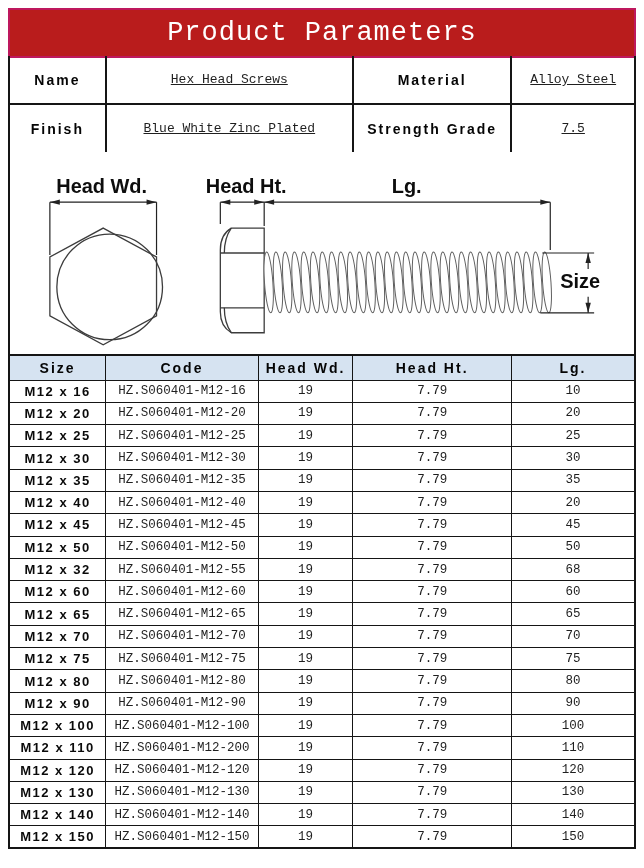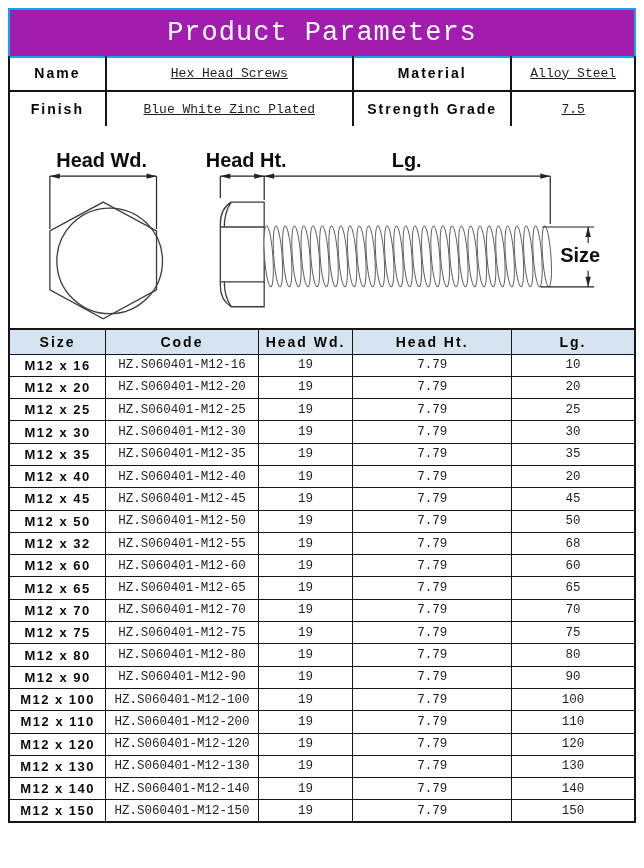--- a/index.html
+++ b/index.html
@@ -1,25 +1,25 @@
 <!DOCTYPE html>
 <html><head>
 <meta charset="utf-8">
 <style>
   html,body{margin:0;padding:0;background:#ffffff;width:644px;height:868px;overflow:hidden;}
   *{box-sizing:border-box;}
   .sheet{position:absolute;left:8px;top:8px;width:628px;font-family:"Liberation Sans",sans-serif;}
 
   
-  .title-bar{height:50px;background:#a21caf;border:2px solid #0ea5e9;display:flex;align-items:center;justify-content:center;}
+  .title-bar{height:50px;background:#b91c1c;border:2px solid #be185d;display:flex;align-items:center;justify-content:center;}
   .title-bar span{font-family:"Liberation Mono",monospace;font-size:27px;color:#ffffff;letter-spacing:1px;white-space:nowrap;}
 
   
   table.info{width:100%;border-collapse:collapse;border:hidden;table-layout:fixed;margin-top:-2px;border-left:2px solid #151515;border-right:2px solid #151515;}
-  table.info td{border:2px solid #151515;height:35px;text-align:center;vertical-align:middle;padding:0;}
+  table.info td{border:2px solid #151515;height:48px;text-align:center;vertical-align:middle;padding:0;}
   .lbl{font-weight:bold;font-size:14px;color:#050505;letter-spacing:2px;white-space:nowrap;}
   .val{font-family:"Liberation Mono",monospace;font-size:13px;color:#1f1f1f;white-space:nowrap;text-decoration:underline;}
 
   
   .diagram{height:204px;border-left:2px solid #151515;border-right:2px solid #151515;border-bottom:2px solid #151515;background:#fff;}
   .diagram svg{display:block;}
   .dim-label{font-family:"Liberation Sans",sans-serif;font-weight:bold;font-size:20px;fill:#0d0d0d;}
 
   
   table.data{width:100%;border-collapse:collapse;border:hidden;table-layout:fixed;border-left:2px solid #151515;border-right:2px solid #151515;border-bottom:2px solid #151515;}

